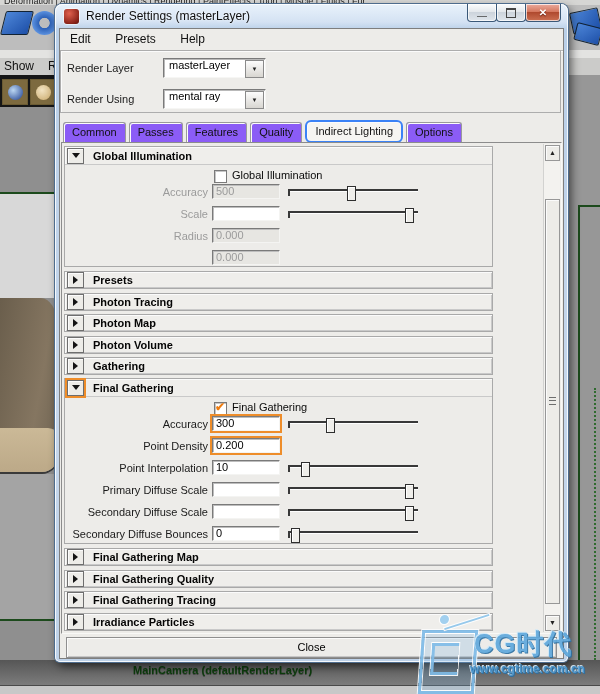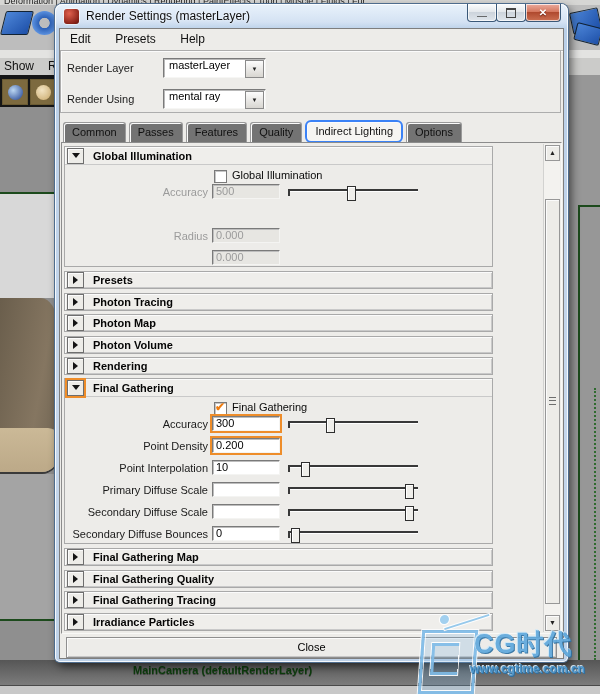--- a/index.html
+++ b/index.html
@@ -53,21 +53,21 @@
      box-shadow:inset 1px 1px 0 #FBFBFB;background:#EDECE9;}
   .flabel{font-size:11px;color:#1A1A1A;}
   .dd{position:absolute;width:96px;height:18px;background:#FFF;font-size:11px;color:#000;
      border:1px solid;border-color:#7A7A7A #F6F6F4 #F6F6F4 #7A7A7A;box-shadow:inset 1px 1px 0 #B9B9B9;
      display:flex;align-items:flex-start;padding-left:5px;}
   .ddbtn{position:absolute;right:1px;top:1px;width:17px;height:16px;border:1px solid #8A8A8A;
      background:linear-gradient(#FCFCFC,#D8D6D1);display:flex;align-items:center;justify-content:center;
      font-size:6px;color:#222;}
   
   .tabbar{left:3px;top:88px;height:25px;display:flex;align-items:flex-end;}
-  .tab{font-size:11px;color:#111;background:#737373;border:1px solid #9A9A9A;border-bottom:none;
+  .tab{font-size:11px;color:#111;background:#8b5cf6;border:1px solid #9A9A9A;border-bottom:none;
      border-radius:3px 3px 0 0;padding:3px 8px 4px 8px;margin-right:3px;box-shadow:inset 1px 1px 0 #FBFBFB;}
   .tab.active{border:2px solid #3b82f6;border-radius:6px;padding:3px 8px 4px 8px;background:#F6F5F2;margin-bottom:-1px;}
   
   .content{left:1px;top:113px;width:499px;height:490px;background:#EDECE9;
      border:1px solid;border-color:#8C8C8C #F8F8F6 #F8F8F6 #8C8C8C;box-sizing:content-box;}
   .secbox{position:absolute;left:2px;width:429px;border:1px solid #A9A9A9;background:#EDECE9;box-sizing:border-box;}
   .sechead{height:17px;display:flex;align-items:center;background:#EFEEEB;
      border-bottom:1px solid #C9C9C9;box-shadow:inset 1px 1px 0 #FBFBFB;}
   .secbar{position:absolute;left:2px;width:429px;height:18px;display:flex;align-items:center;background:#EFEEEB;
      border:1px solid #A9A9A9;box-shadow:inset 1px 1px 0 #FBFBFB,inset -1px -1px 0 #C9C9C9;box-sizing:border-box;}
@@ -224,20 +224,28 @@
           <span class="cblabel txt">Global Illumination</span>
         </div>
         <div class="frow" style="top:37px;">
           <span class="rlabel dis txt">Accuracy</span>
           <span class="fld dis"><span>500</span></span>
           <div class="slider">
               <div class="strack"></div>
               <div class="shandle" style="left:59px;"></div>
             </div>
         </div>
+        <div class="frow" style="top:59px;">
+          <span class="rlabel dis txt">Scale</span>
+          <span class="fld"><span></span></span>
+          <div class="slider">
+              <div class="strack"></div>
+              <div class="shandle" style="left:117px;"></div>
+            </div>
+        </div>
         <div class="frow" style="top:81px;">
           <span class="rlabel dis txt">Radius</span>
           <span class="fld dis"><span>0.000</span></span>
         </div>
         <div class="frow" style="top:103px;">
           <span class="fld dis"><span>0.000</span></span>
         </div>
       </div>
 
       <div class="secbar" style="top:128px;">
@@ -261,21 +269,21 @@
       <div class="secbar" style="top:193px;">
         <span class="arrbtn">
             <span class="tri-r"></span>
           </span>
         <span class="sectitle">Photon Volume</span>
       </div>
       <div class="secbar" style="top:214px;">
         <span class="arrbtn">
             <span class="tri-r"></span>
           </span>
-        <span class="sectitle">Rendering</span>
+        <span class="sectitle">Gathering</span>
       </div>
 
       <div class="secbox" style="top:235px;height:166px;">
         <div class="sechead">
           <span class="arrbtn hl">
               <span class="tri-d"></span>
             </span>
           <span class="sectitle">Final Gathering</span>
         </div>
         <div class="frow" style="top:21px;">

